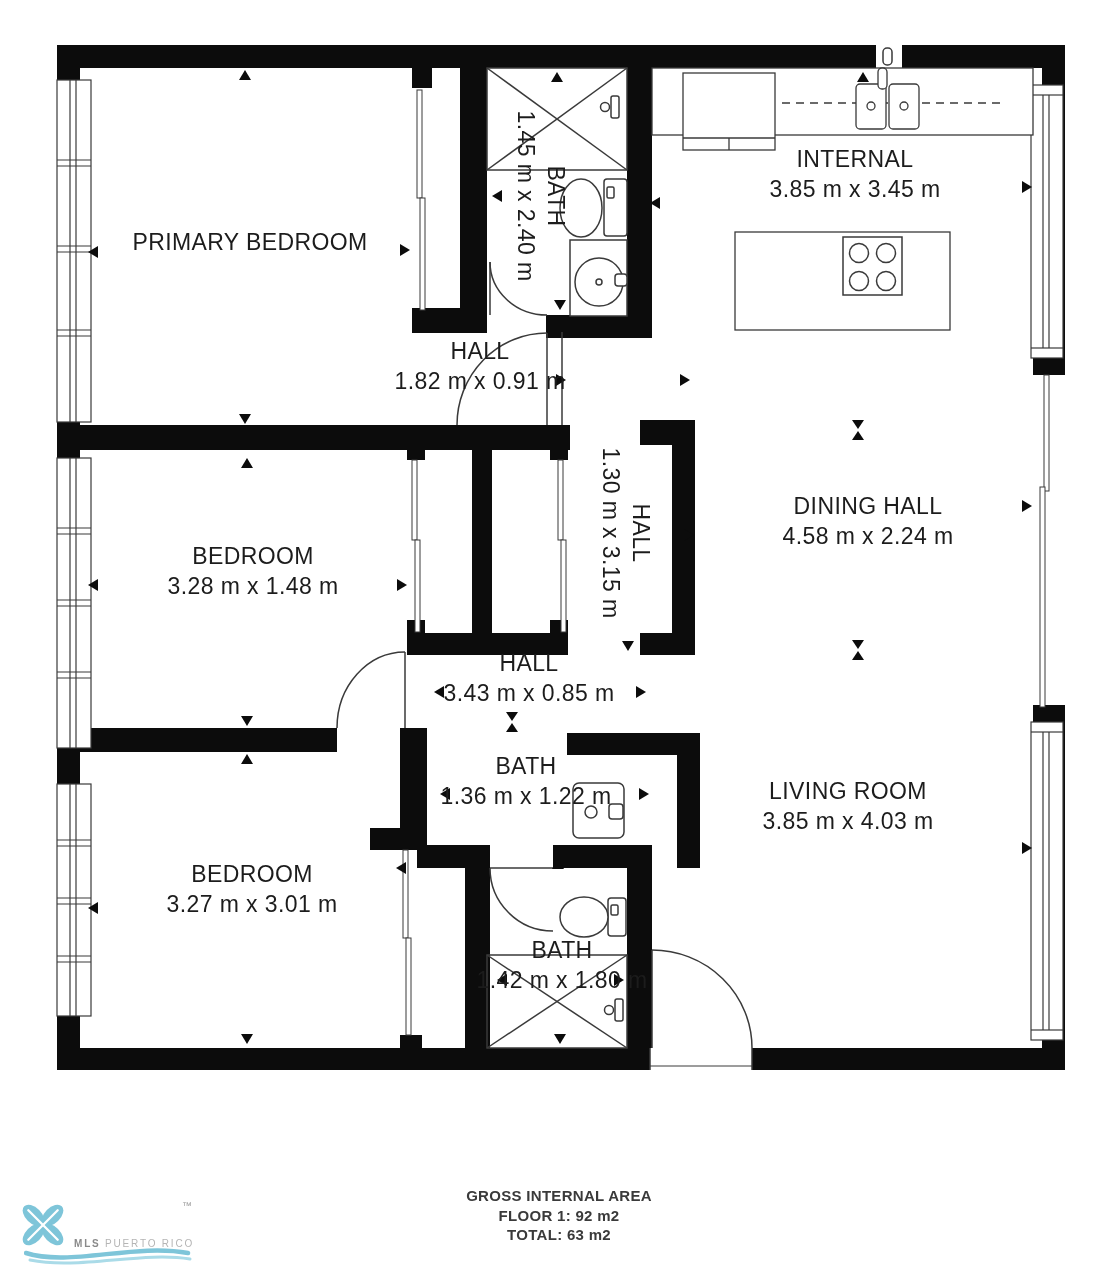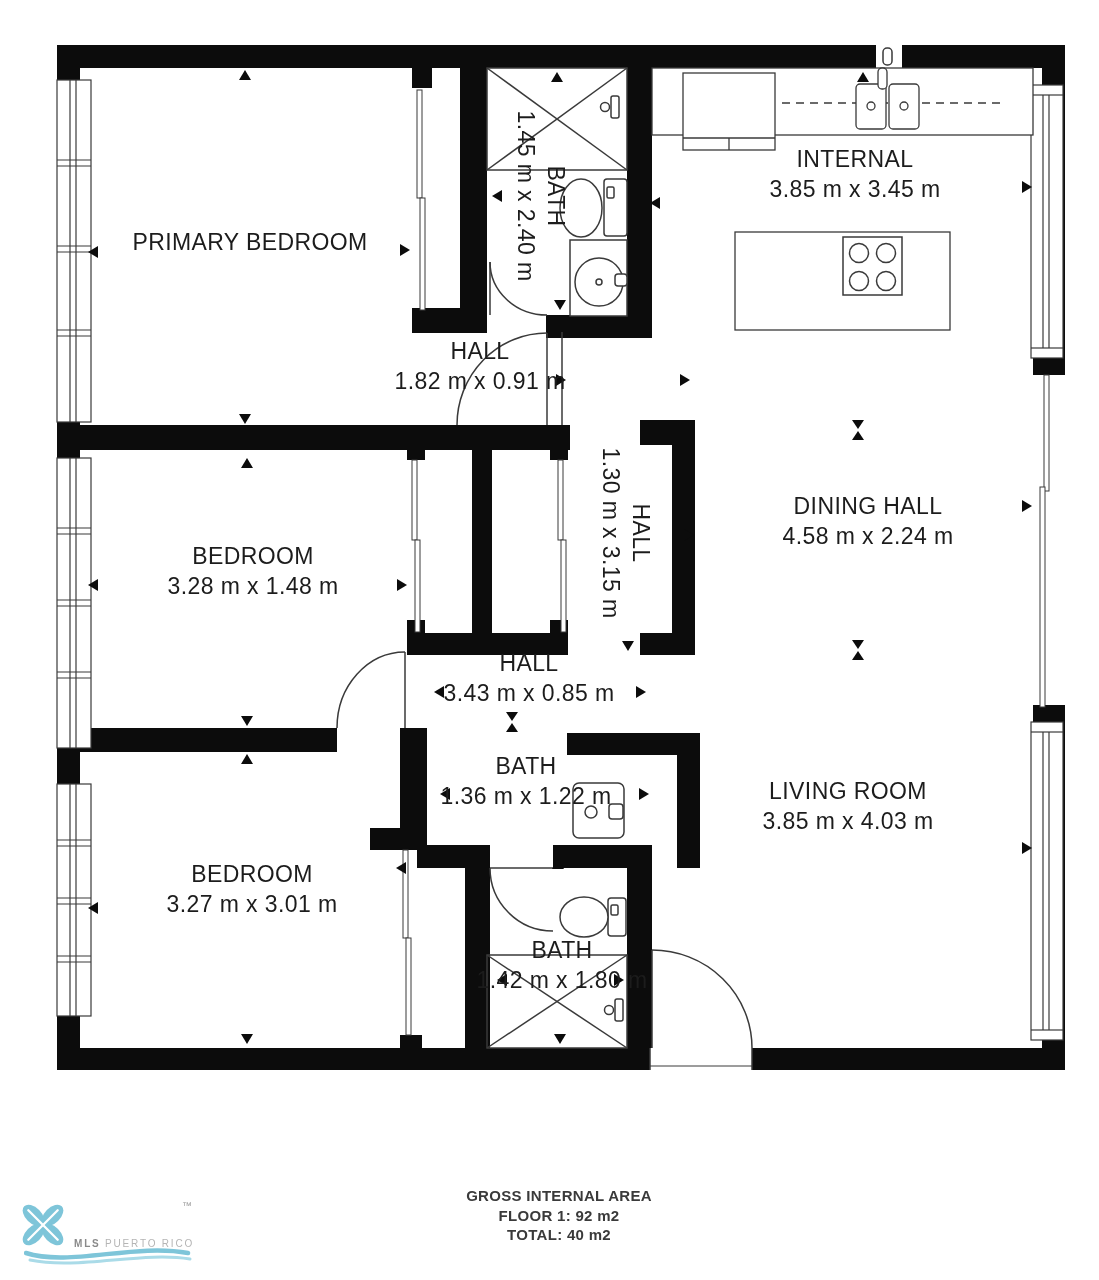--- a/index.html
+++ b/index.html
@@ -299,21 +299,21 @@
   <div>3.27 m x 3.01 m</div>
 </div>
 <div class="rlabel" style="left:562px;top:965px">
   <div>BATH</div>
   <div>1.42 m x 1.80 m</div>
 </div>
 
 <div class="footer">
   <div>GROSS INTERNAL AREA</div>
   <div>FLOOR 1: 92 m2</div>
-  <div>TOTAL: 40 m2</div>
+  <div>TOTAL: 63 m2</div>
 </div>
 
 <div class="logo">
   <svg class="logo-icon" width="42" height="42" viewBox="0 0 40 40" xmlns="http://www.w3.org/2000/svg">
     <g fill="#7ec5d9">
       <ellipse cx="11" cy="11" rx="12.5" ry="7.5" transform="rotate(45 11 11)"></ellipse>
       <ellipse cx="29" cy="11" rx="12.5" ry="7.5" transform="rotate(-45 29 11)"></ellipse>
       <ellipse cx="11" cy="29" rx="12.5" ry="7.5" transform="rotate(-45 11 29)"></ellipse>
       <ellipse cx="29" cy="29" rx="12.5" ry="7.5" transform="rotate(45 29 29)"></ellipse>
     </g>

